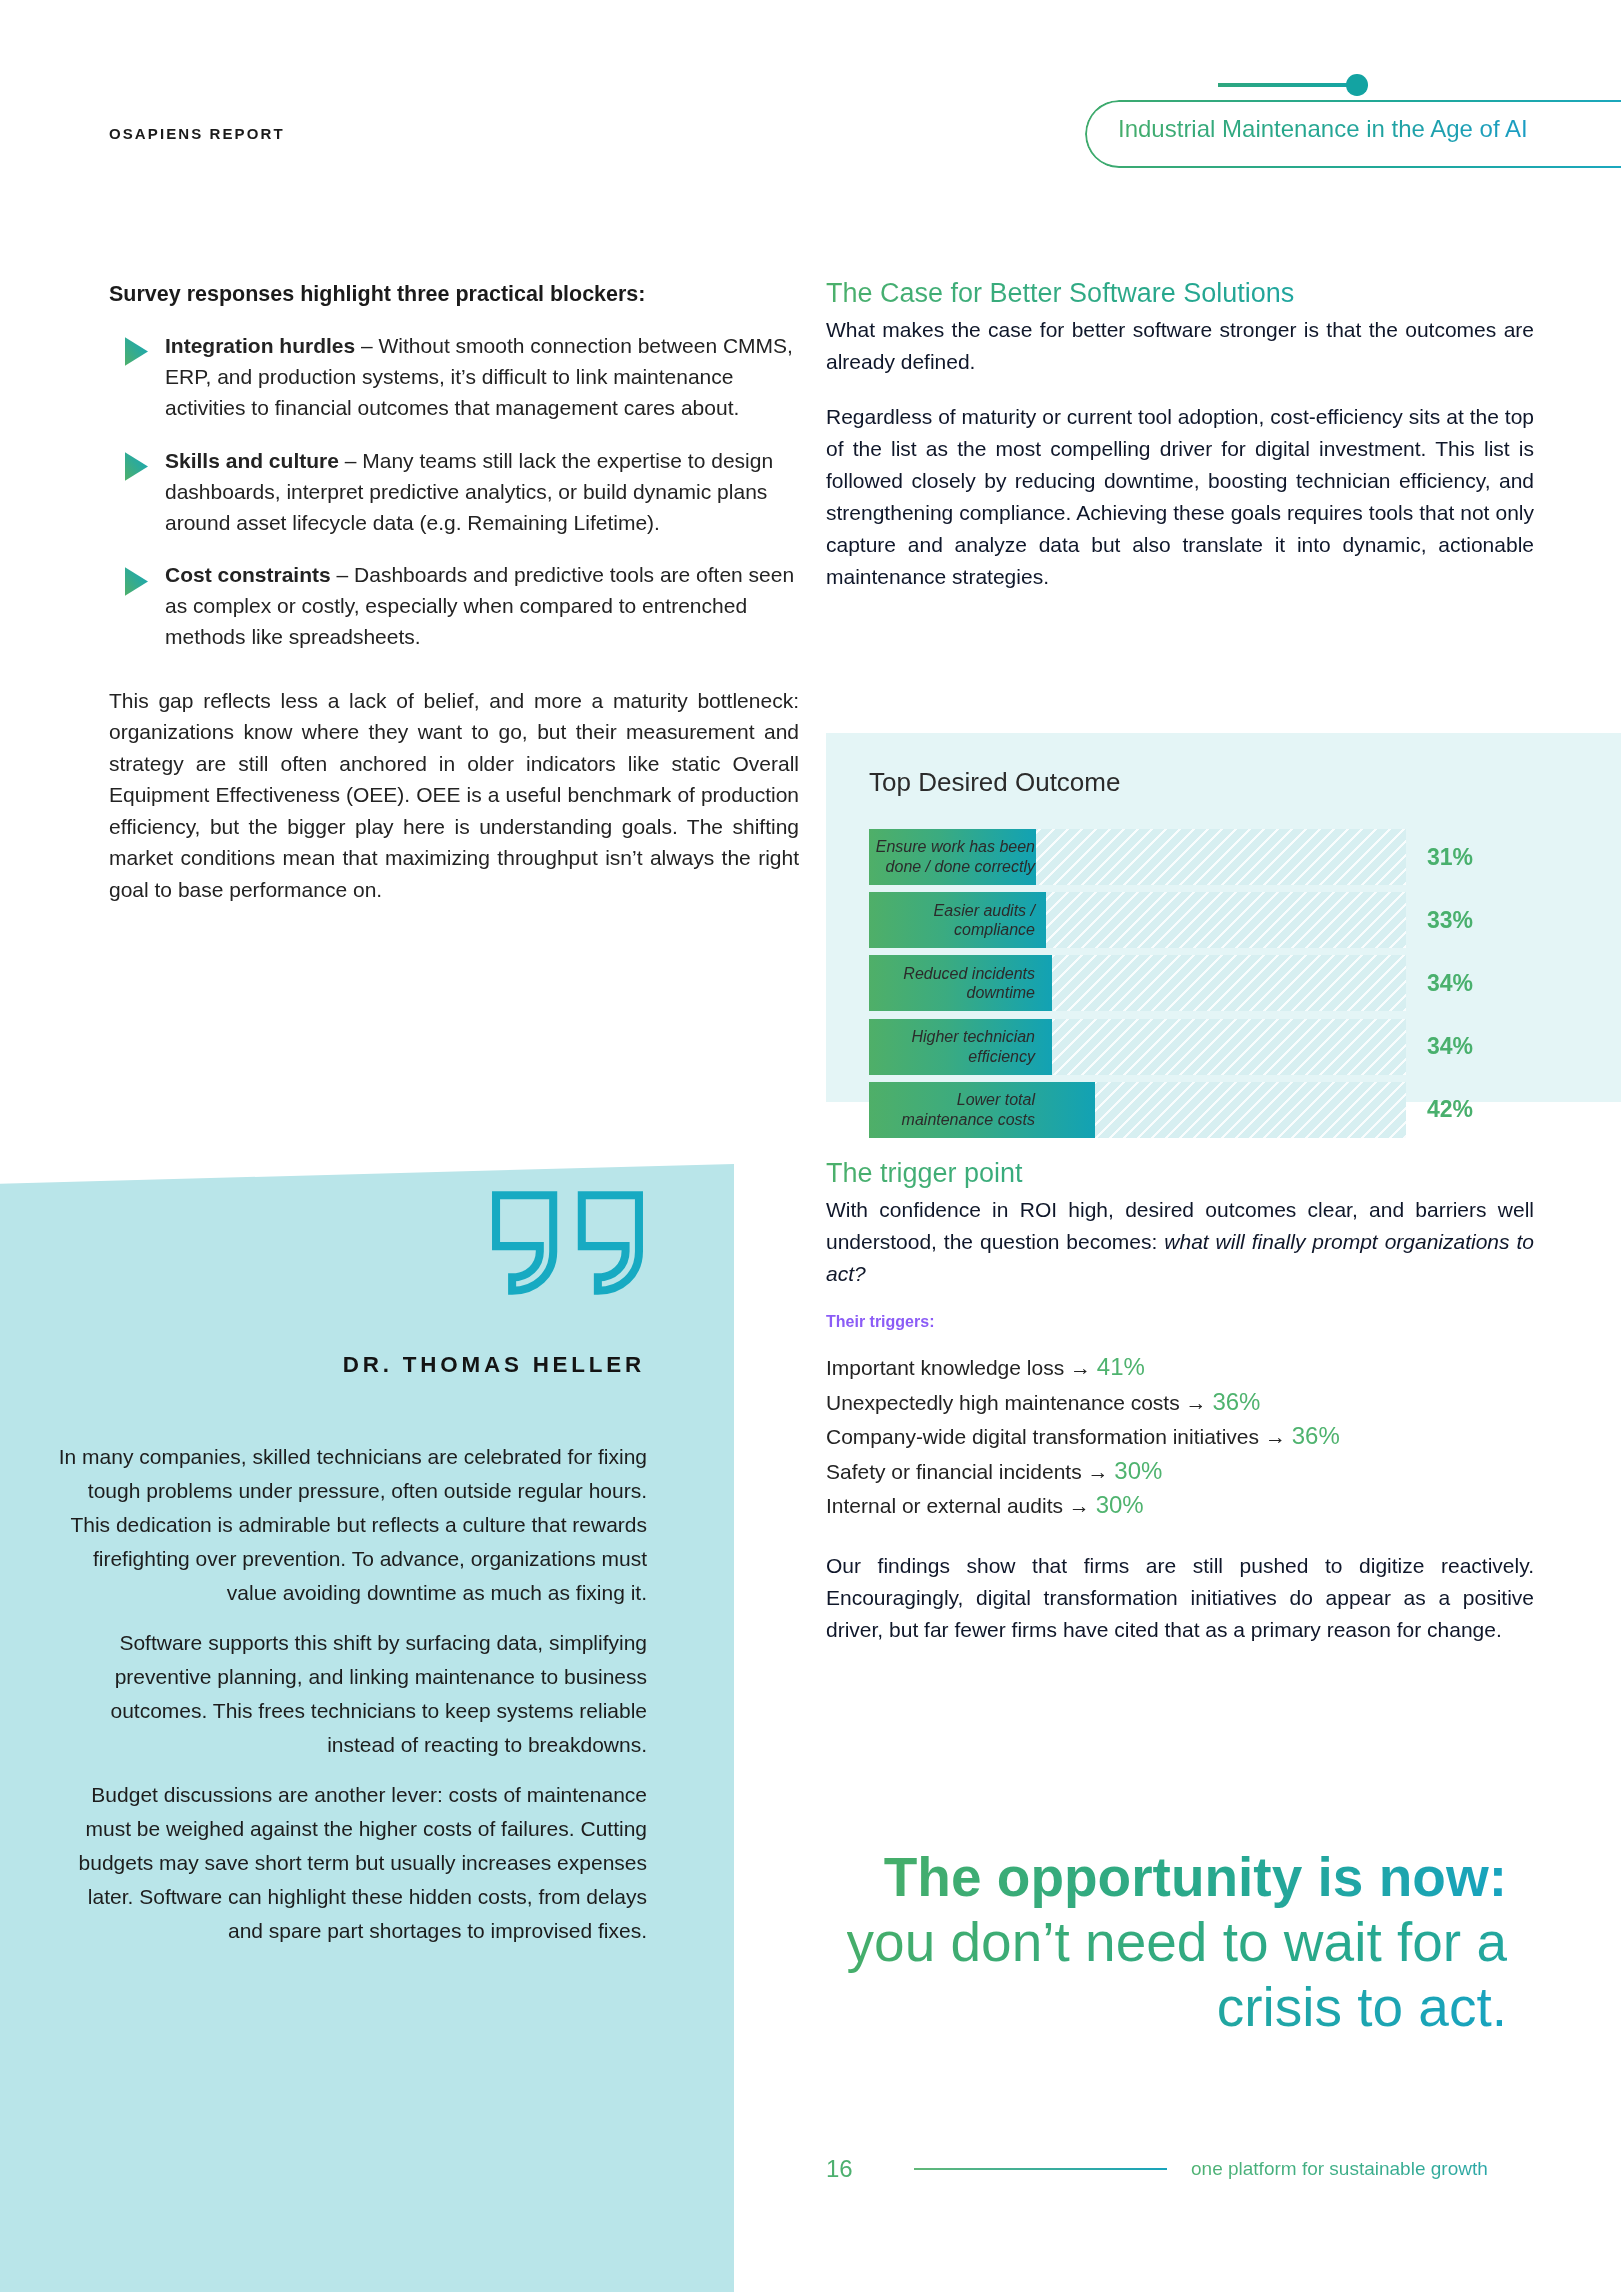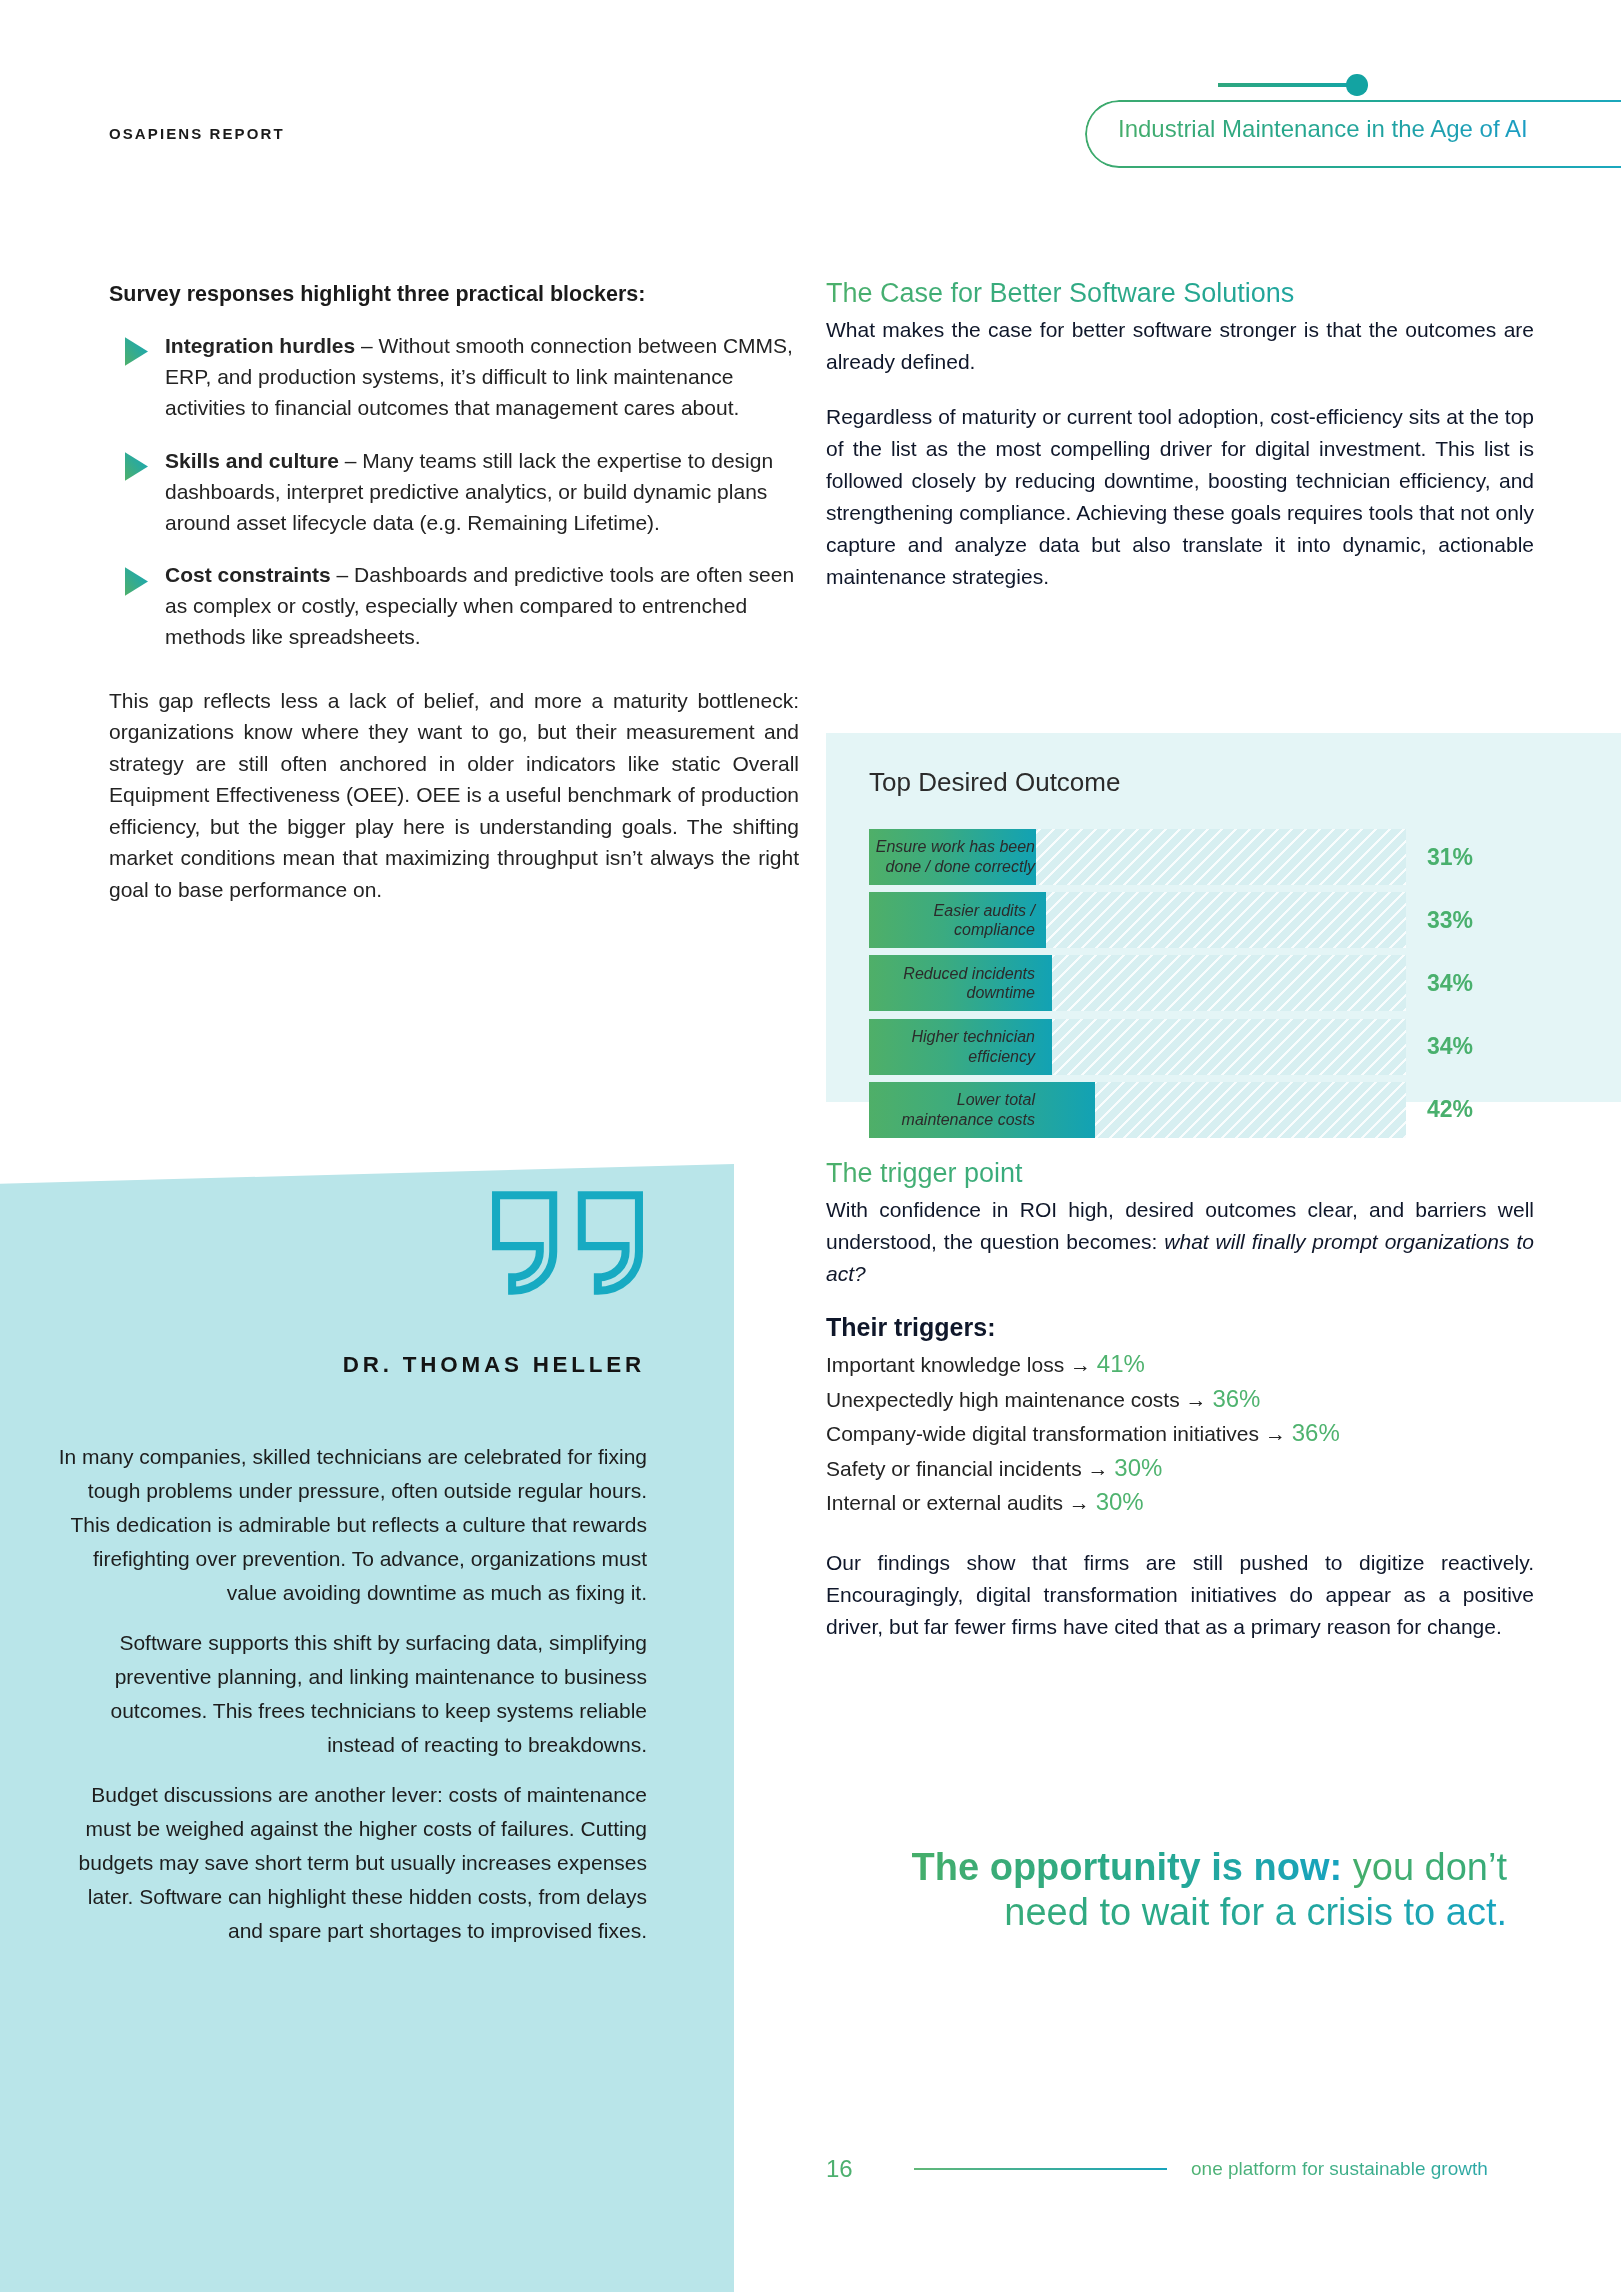--- a/index.html
+++ b/index.html
@@ -105,29 +105,29 @@
     font-size:16px; font-style:italic; line-height:1.22;
     color:#2b2b2b; text-align:right; pointer-events:none;
   }
   .bar-value {
     position:absolute; left:558px; top:0; height:56px;
     display:flex; align-items:center;
     font-size:23px; color:#49b06d; font-weight:700;
   }
 
   
-  .trig-head { font-size:25px; font-weight:700; color:#0f172a; margin-bottom:5px; }
+  .trig-head { font-size:16px; font-weight:700; color:#8b5cf6; margin-bottom:19px; }
   .trig-line { font-size:21px; line-height:1.44; color:#232323; }
   .trig-line .pct { color:#4fb36f; font-size:24px; }
   .arrow { font-weight:700; }
 
   
   .claim {
     position:absolute; left:826px; top:1845px; width:681px;
-    text-align:right; font-size:38px; line-height:1.18;
+    text-align:right; font-size:55px; line-height:1.18;
   }
   .claim .g {
     background:linear-gradient(100deg,#46ae6a 0%,#2aa989 48%,#17a3c0 100%);
     -webkit-background-clip:text; background-clip:text; color:transparent;
   }
   .claim .bold { font-weight:700; }
   .claim .light { font-weight:400; }
 
   
   .footer { position:absolute; left:826px; top:2153px; width:708px; height:39px; }

